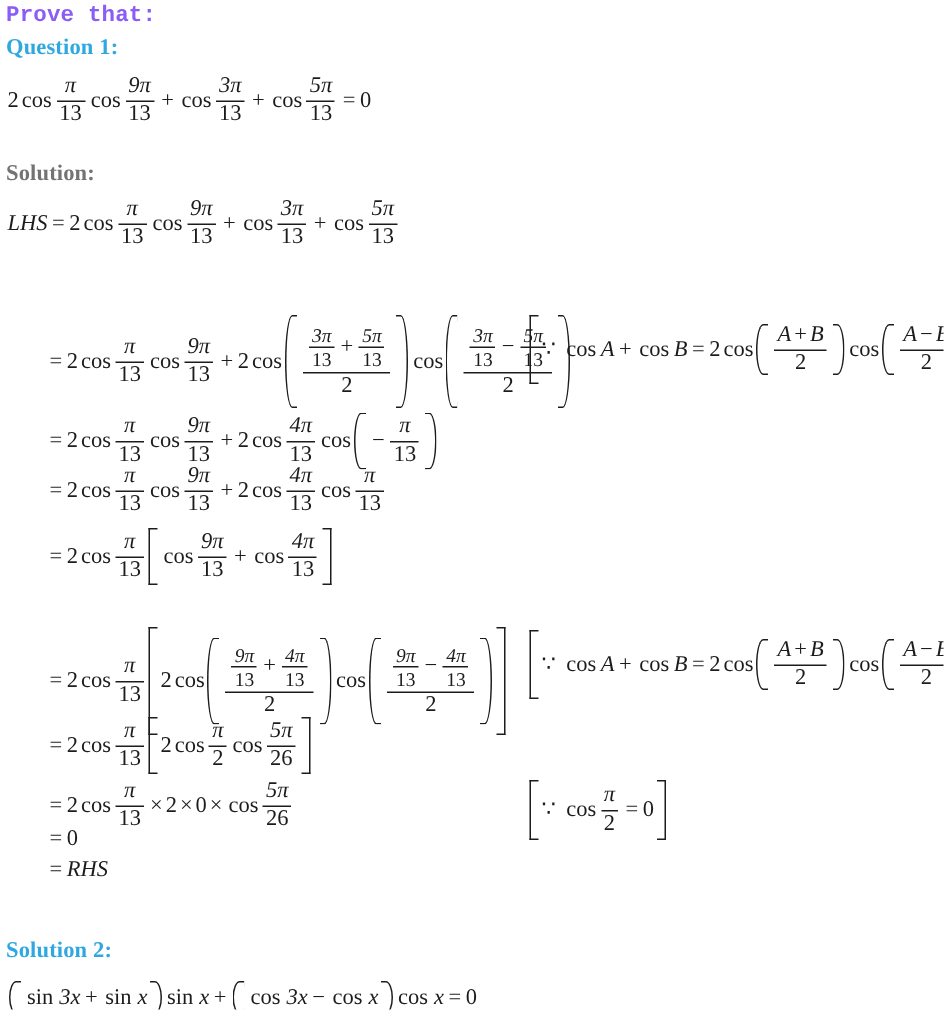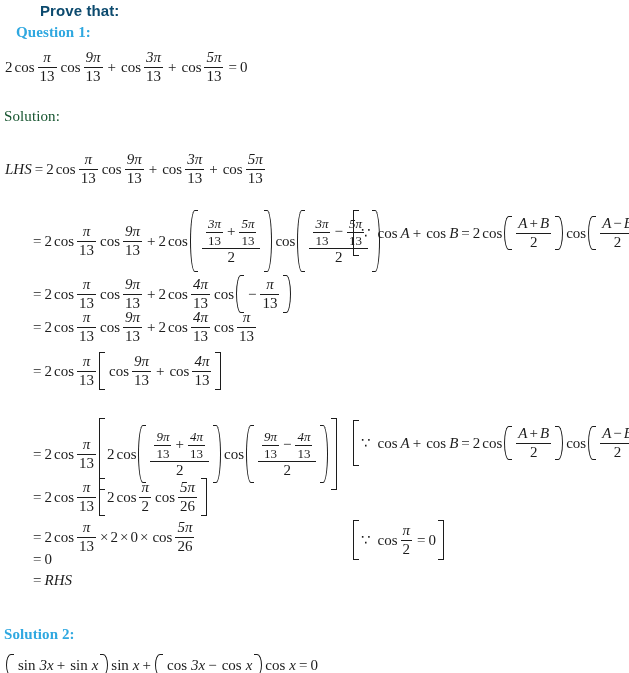--- a/index.html
+++ b/index.html
@@ -7,39 +7,38 @@
     width:629px;height:673px;
     background:#ffffff;
     font-family:"Liberation Serif", serif;
     color:#1a1a1a;
     overflow:hidden;
     position:relative;
   }
   .page{position:relative;width:629px;height:673px;padding:0;}
 
   .head-bold{
-    font-family:Liberation Sans, sans-serif;
+    font-family:Liberation Mono, monospace;
     font-weight:bold;
     font-size:15px;
-    color:#0c4a6e;
+    color:#8b5cf6;
     letter-spacing:0.1px;
-    margin-left:36px;
   }
   .q-head{
     font-family:"Liberation Serif", serif;
     font-weight:bold;
     font-size:15px;
     color:#2fa8e0;
     letter-spacing:0.1px;
   }
   .sol-head{
     font-family:"Liberation Serif", serif;
-    font-weight:normal;
+    font-weight:bold;
     font-size:15px;
-    color:#14532d;
+    color:#737373;
     letter-spacing:0.1px;
   }
 
   
   .math{
     font-family:"Liberation Serif", serif;
     font-size:15px;
     color:#1c1c1c;
     display:flex;
     align-items:center;
@@ -107,21 +106,21 @@
 
   .pi{font-style:italic;font-family:"Liberation Serif", serif;}
 </style>
 </head>
 <body>
 
 <div class="page">
 
   <div class="row head-bold" style="left:4px;top:2px;">Prove that:</div>
 
-  <div class="row q-head" style="left:16px;top:24px;">Question 1:</div>
+  <div class="row q-head" style="left:4px;top:24px;">Question 1:</div>
 
   <div class="row math" style="left:5px;top:50px;">
     <span class="num">2</span>
     <span class="fn">cos</span>
     <span class="frac">
       <span class="top pi">π</span>
       <span class="bar"></span>
       <span class="bot">13</span>
     </span>
     <span class="fn">cos</span>
@@ -143,21 +142,21 @@
       <span class="top pi">5π</span>
       <span class="bar"></span>
       <span class="bot">13</span>
     </span>
     <span class="op">=</span>
     <span class="num">0</span>
   </div>
 
   <div class="row sol-head" style="left:4px;top:108px;">Solution:</div>
 
-  <div class="row math" style="left:5px;top:132px;margin-top:20px;">
+  <div class="row math" style="left:5px;top:132px;">
     <span class="it">LHS</span>
     <span class="op">=</span>
     <span class="num">2</span>
     <span class="fn">cos</span>
     <span class="frac">
       <span class="top pi">π</span>
       <span class="bar"></span>
       <span class="bot">13</span>
     </span>
     <span class="fn">cos</span>

